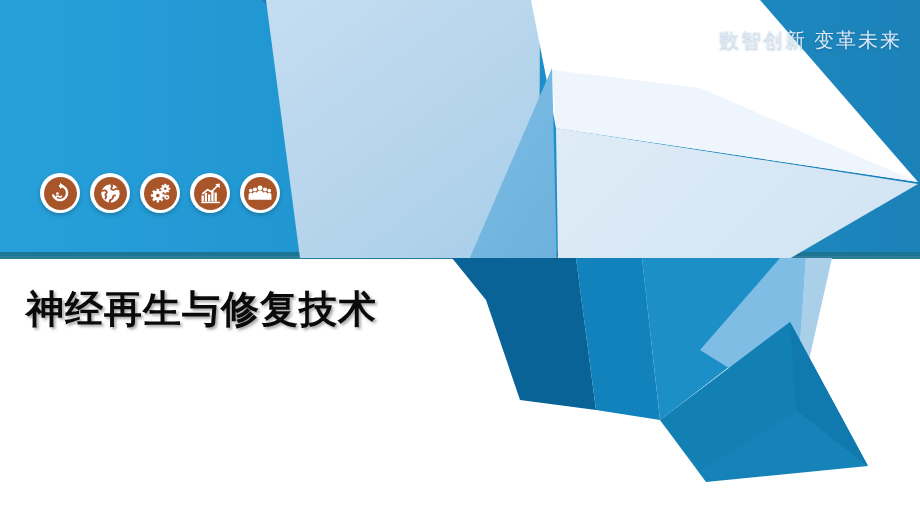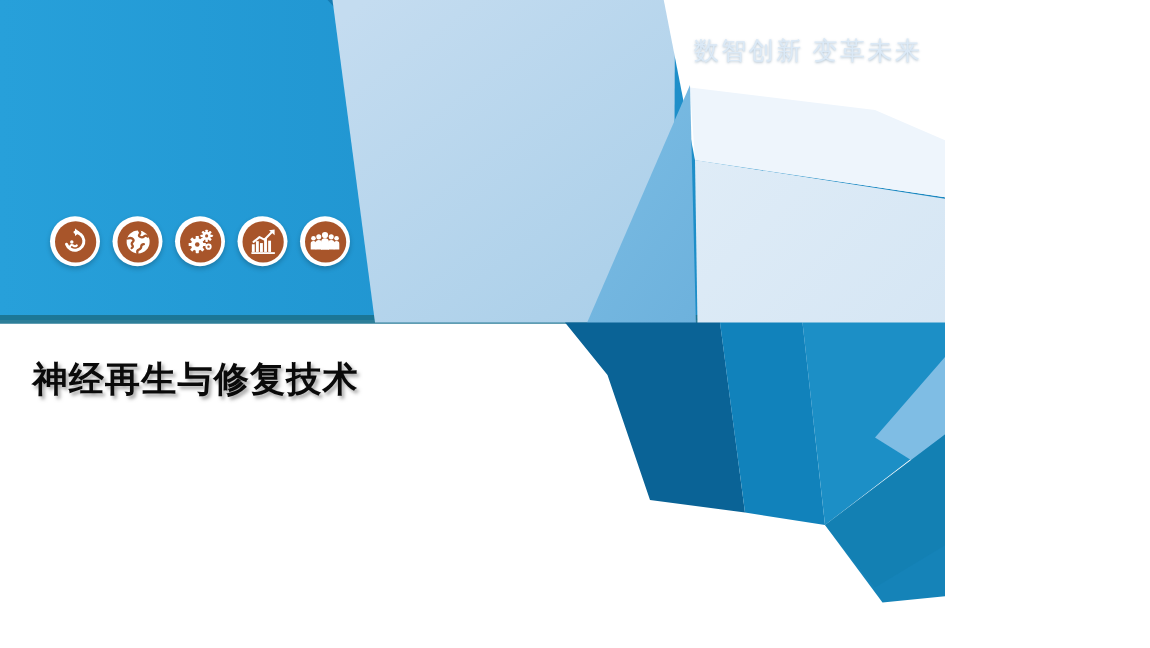--- a/index.html
+++ b/index.html
@@ -6,21 +6,21 @@
   html, body {
     margin: 0;
     padding: 0;
     background: #ffffff;
   }
   body {
     font-family: "Liberation Sans", sans-serif;
   }
   #slide {
     position: relative;
-    width: 756px;
+    width: 920px;
     height: 518px;
     overflow: hidden;
     background: #ffffff;
     text-align: center;
   }
   
   #art {
     position: absolute;
     left: 0; top: 0;
     width: 920px;
@@ -75,21 +75,21 @@
   .icon-badge svg {
     display: block;
   }
   
   #title {
     position: absolute;
     left: 26px;
     top: 289px;
     font-family: "DejaVu Sans", sans-serif;
     font-weight: bold;
-    font-size: 28px;
+    font-size: 38px;
     line-height: 1.08;
     color: #0a0a0a;
     letter-spacing: 1px;
     white-space: nowrap;
     z-index: 7;
     text-shadow: 2px 2px 3px rgba(90,90,90,0.55);
   }
 </style>
 </head>
 <body>

